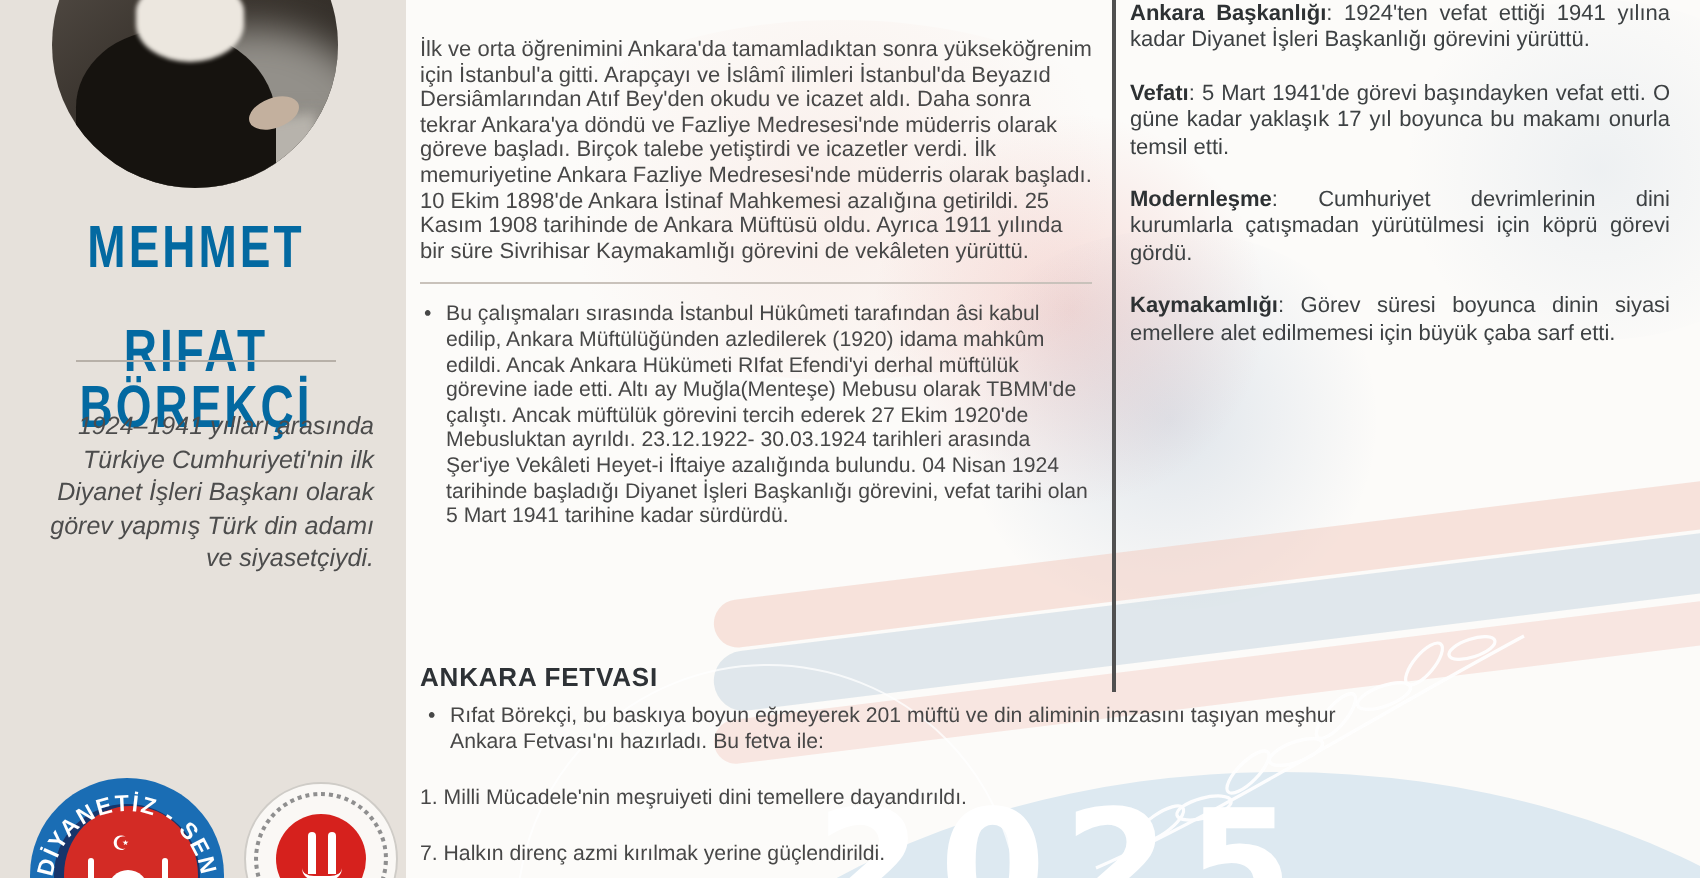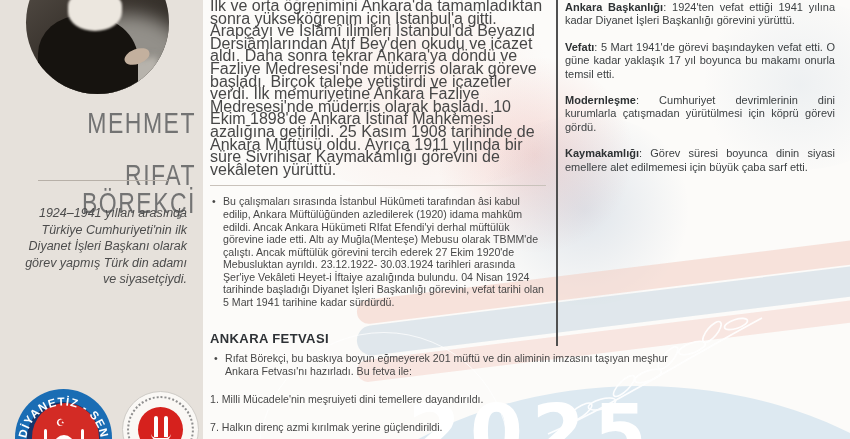--- a/index.html
+++ b/index.html
@@ -31,22 +31,22 @@
   .photo{position:absolute;left:26px;top:-49px;width:143px;height:143px;border-radius:50%;overflow:hidden;
     background:linear-gradient(140deg,#5a534c 0%,#3a342e 45%,#2c2823 100%);}
   .photo div{position:absolute;}
   .ph-light{right:-22px;bottom:-12px;width:112px;height:92px;background:#93908a;border-radius:45% 60% 35% 50%;filter:blur(9px);}
   .ph-desk{left:30px;bottom:-10px;width:130px;height:42px;background:#79756e;filter:blur(7px);}
   .ph-paper{left:60px;top:110px;width:74px;height:30px;background:#b7b3ac;transform:rotate(-8deg);filter:blur(3px);}
   .ph-body{left:12px;top:64px;width:100px;height:86px;background:#16130f;border-radius:45% 52% 0 0;}
   .ph-head{left:44px;top:8px;width:50px;height:55px;background:#c7b4a2;border-radius:46% 54% 48% 52%;}
   .ph-beard{left:42px;top:42px;width:54px;height:38px;background:#ece7df;border-radius:40% 40% 60% 60%;filter:blur(1px);}
   .ph-hand{left:98px;top:98px;width:26px;height:15px;background:#c3b09e;border-radius:50%;transform:rotate(-20deg);}
-  .name{position:absolute;left:0;top:97px;width:196px;text-align:right;color:#737373;
-    font-weight:normal;font-size:23px;letter-spacing:1.5px;word-spacing:9px;}
+  .name{position:absolute;left:0;top:97px;width:196px;text-align:center;color:#0369a1;
+    font-weight:bold;font-size:23px;letter-spacing:1.5px;word-spacing:9px;}
   .name div{transform:scaleY(1.3);transform-origin:center top;line-height:40px;}
   .name-divider{position:absolute;left:38px;top:180px;width:130px;height:1px;background:#b7b0a8;}
   .bio{position:absolute;left:11px;top:205px;width:176px;text-align:right;font-style:italic;
     font-size:12.5px;line-height:16.5px;color:#4c4c4c;}
   
   .lg1{position:absolute;left:15px;top:389px;width:97px;height:97px;border-radius:50%;background:#1a6db4;}
   .lg1 .in{position:absolute;border-radius:50%;}
   .lg1-navy{left:12px;top:13px;right:12px;bottom:13px;background:#17356b;}
   .lg1-red{left:17px;top:14px;right:13px;bottom:14px;background:#d32b25;}
   .lg1-cres{position:absolute;left:41px;top:29px;color:#fff;font-size:10px;line-height:10px;}
@@ -57,21 +57,21 @@
   .lg2{position:absolute;left:122px;top:391px;width:77px;height:77px;border-radius:50%;
     background:#faf8f5;border:1px solid #cfccc7;box-sizing:border-box;}
   .lg2-dots{position:absolute;inset:4px;border:2px dotted #8f8f8f;border-radius:50%;}
   .lg2-red{position:absolute;inset:15px;background:#d6211d;border-radius:50%;}
   .lg2-m1,.lg2-m2{position:absolute;top:24px;width:4px;height:21px;background:#fff;border-radius:2px 2px 0 0;}
   .lg2-m1{left:31px;} .lg2-m2{left:41px;}
   .lg2-b{position:absolute;left:28px;top:42px;width:20px;height:6px;border-bottom:2.5px solid #fff;
     border-radius:0 0 9px 9px;box-sizing:border-box;}
   
   #middle-col{position:absolute;z-index:2;left:210px;top:0;width:336px;}
-  .intro{padding-top:0;font-size:16px;line-height:12.6px;color:#474747;}
+  .intro{padding-top:19px;font-size:11px;line-height:12.6px;color:#474747;}
   .section{margin-top:9px;}
   .section-title{font-size:13px;font-weight:bold;color:#2e3236;letter-spacing:.4px;}
   .section-rule{height:1px;background:#c9c2bb;margin:4px 0 9px 0;border:0;}
   .bullets{margin:0;padding:0;list-style:none;}
   .bullets li{position:relative;padding-left:13px;font-size:10.6px;line-height:12.6px;color:#474747;margin-bottom:1px;}
   .bullets li::before{content:"•";position:absolute;left:2px;top:0;}
   
   #bottom-section{position:absolute;z-index:2;left:210px;top:331px;width:632px;}
   .fetva-bullet{position:relative;padding-left:15px;width:470px;font-size:10.6px;line-height:12.6px;
     color:#474747;margin-top:6px;}

